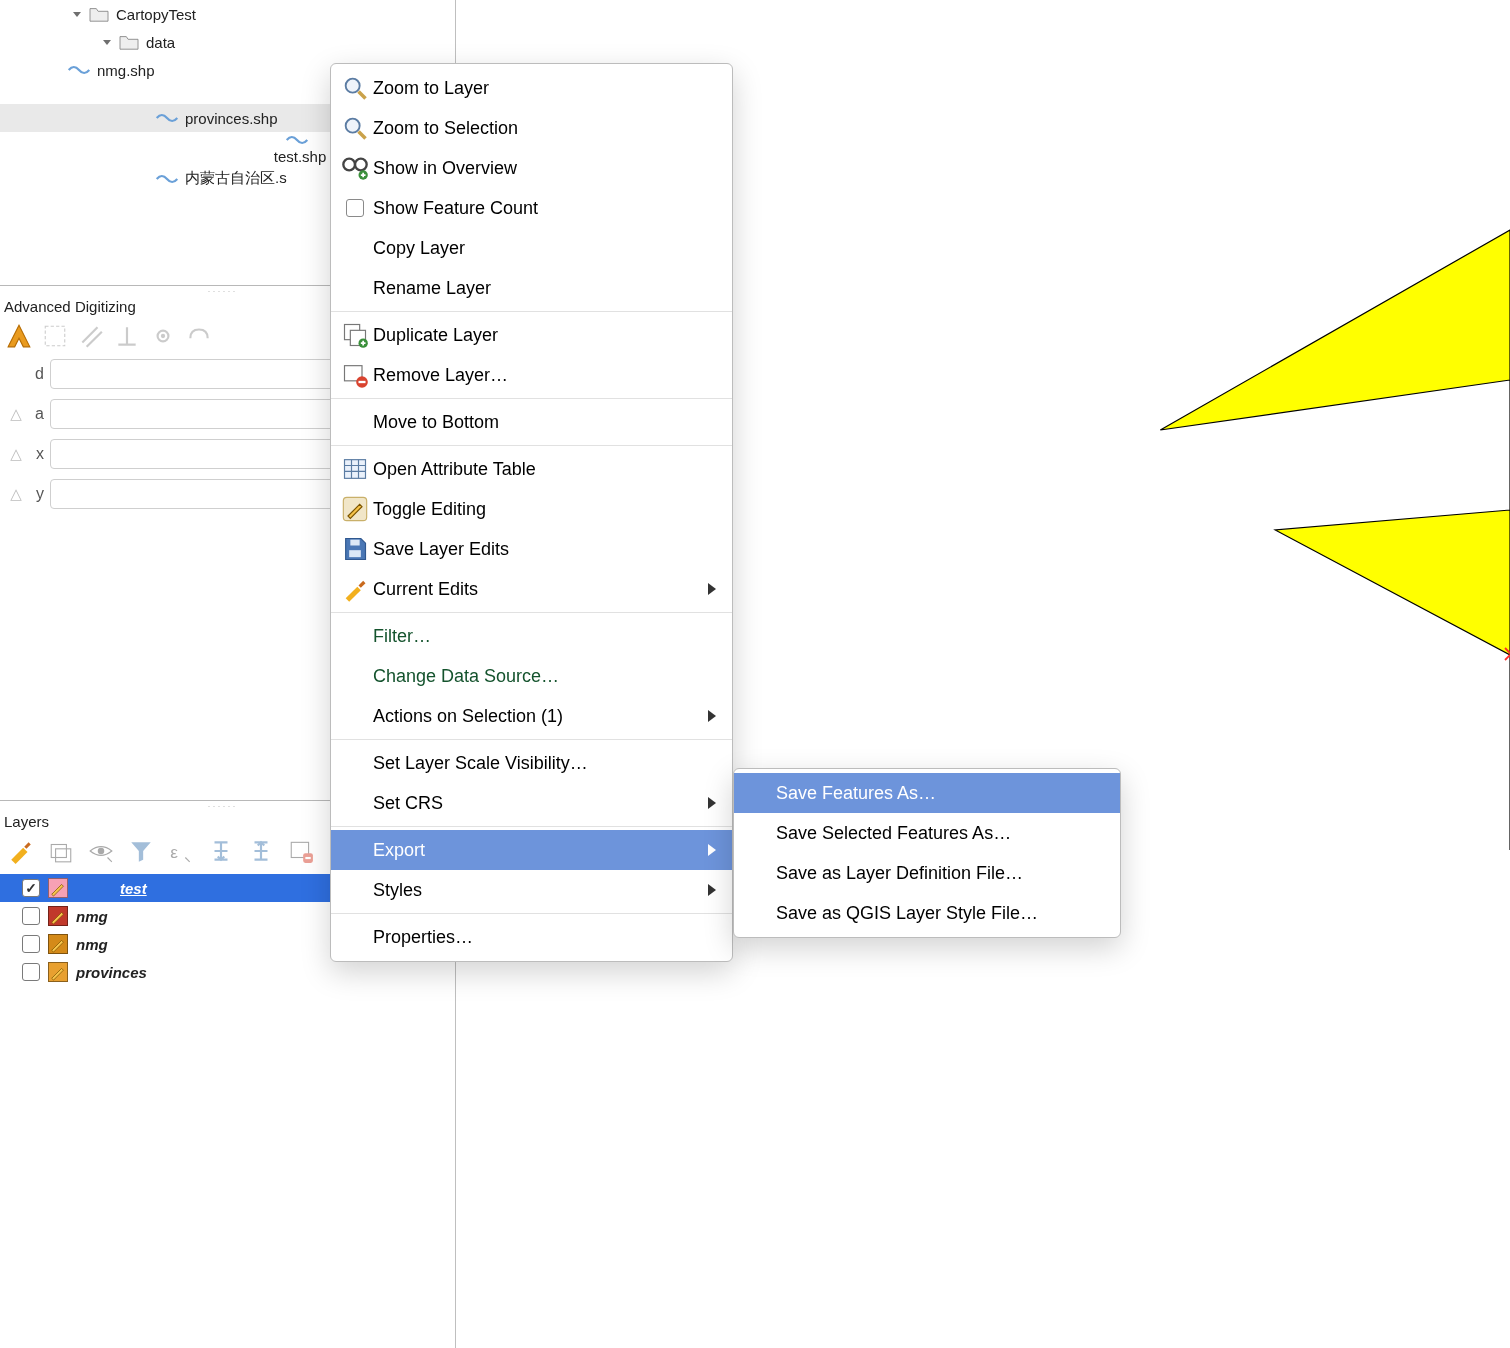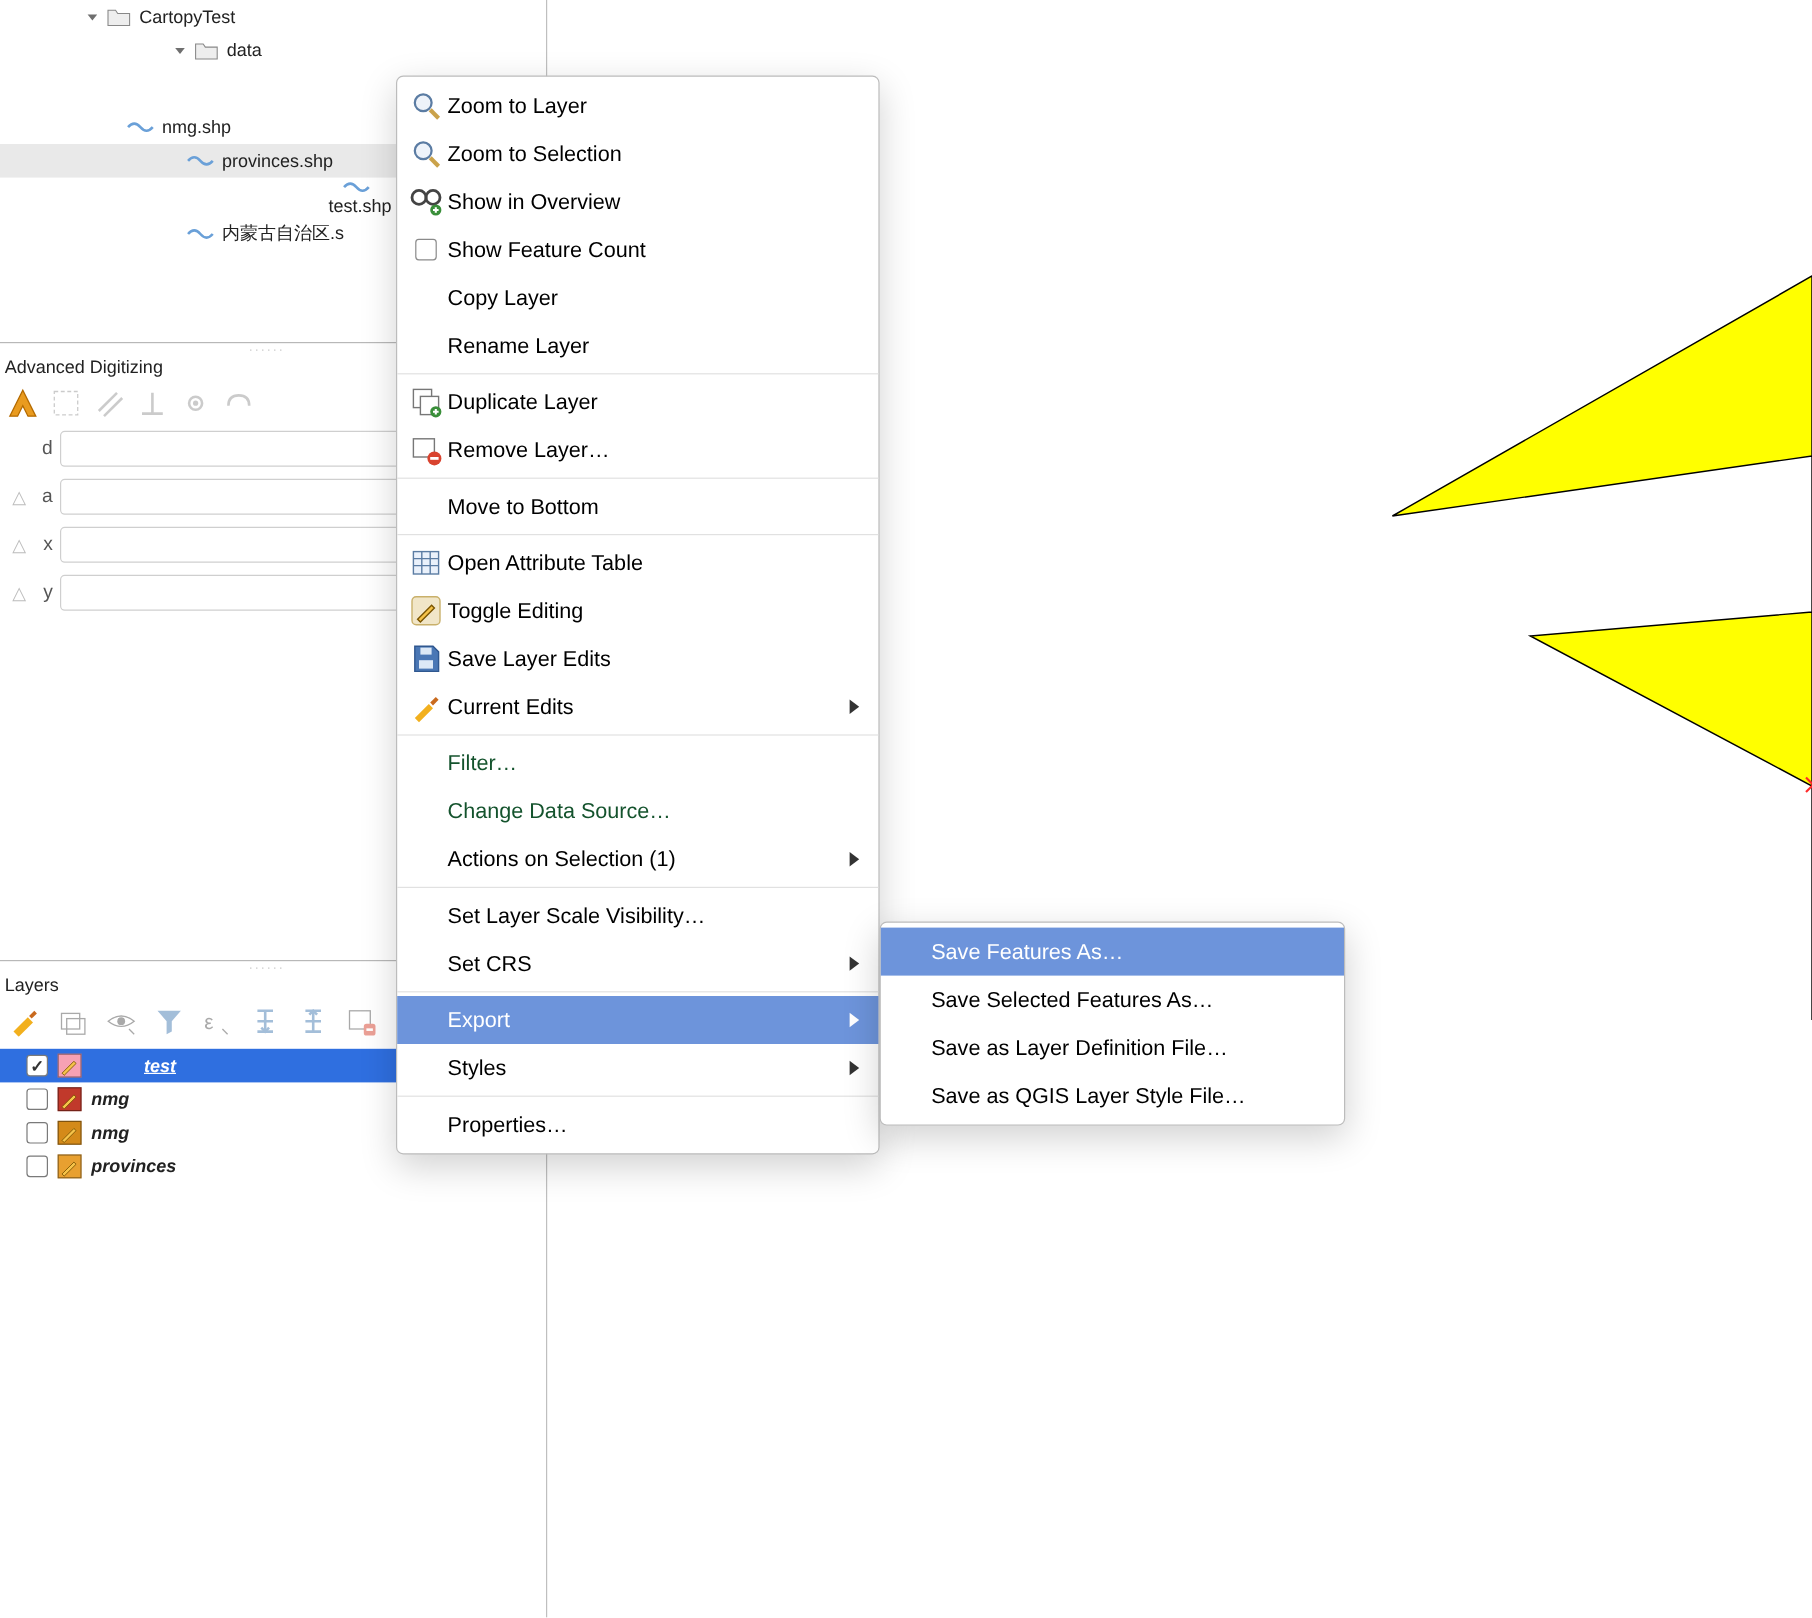--- a/index.html
+++ b/index.html
@@ -21,21 +21,21 @@
     width: 445px;
     height: 280px;
     background: #fff;
   }
   .tree-row {
     display: flex;
     align-items: center;
     height: 28px;
     padding-left: 0;
   }
-  .tree-row.selected { background: #e9e9e9; }
+  .tree-row.selected { background: #e9e9e9; margin-top: 20px; }
   .tri {
     width: 14px; height: 14px;
     display: inline-block;
     margin-right: 4px;
   }
   .tri svg { width:14px; height:14px; }
   .folder-icon {
     width: 22px; height: 18px;
     display:inline-flex; align-items:center; justify-content:center;
     margin-right: 6px;
@@ -212,32 +212,32 @@
         <span class="tri"><svg viewBox="0 0 14 14">
             <path d="M3 5 L11 5 L7 10 Z" fill="#6f6f6f"></path>
           </svg></span>
         <span class="folder-icon">
           <svg viewBox="0 0 24 20">
             <path d="M2 4 h7 l2 3 h11 v11 h-20 Z" fill="#eee" stroke="#888"></path>
           </svg>
         </span>
         <span>CartopyTest</span>
       </div>
-      <div class="tree-row" style="padding-left: 100px; margin-left: 43px;">
+      <div class="tree-row" style="padding-left: 100px;">
         <span class="tri"><svg viewBox="0 0 14 14">
             <path d="M3 5 L11 5 L7 10 Z" fill="#6f6f6f"></path>
           </svg></span>
         <span class="folder-icon">
           <svg viewBox="0 0 24 20">
             <path d="M2 4 h7 l2 3 h11 v11 h-20 Z" fill="#eee" stroke="#888"></path>
           </svg>
         </span>
         <span>data</span>
       </div>
-      <div class="tree-row" style="padding-left: 105px; margin-top: 36px;">
+      <div class="tree-row" style="padding-left: 67px;">
         <span class="shp-icon">
           <svg viewBox="0 0 28 18">
             <path d="M2 9 Q8 2 14 9 T26 9" fill="none" stroke="#6aa0d8" stroke-width="2.5"></path>
           </svg>
         </span>
         <span>nmg.shp</span>
       </div>
       <div class="tree-row selected" style="padding-left: 155px;">
         <span class="shp-icon">
           <svg viewBox="0 0 28 18">

